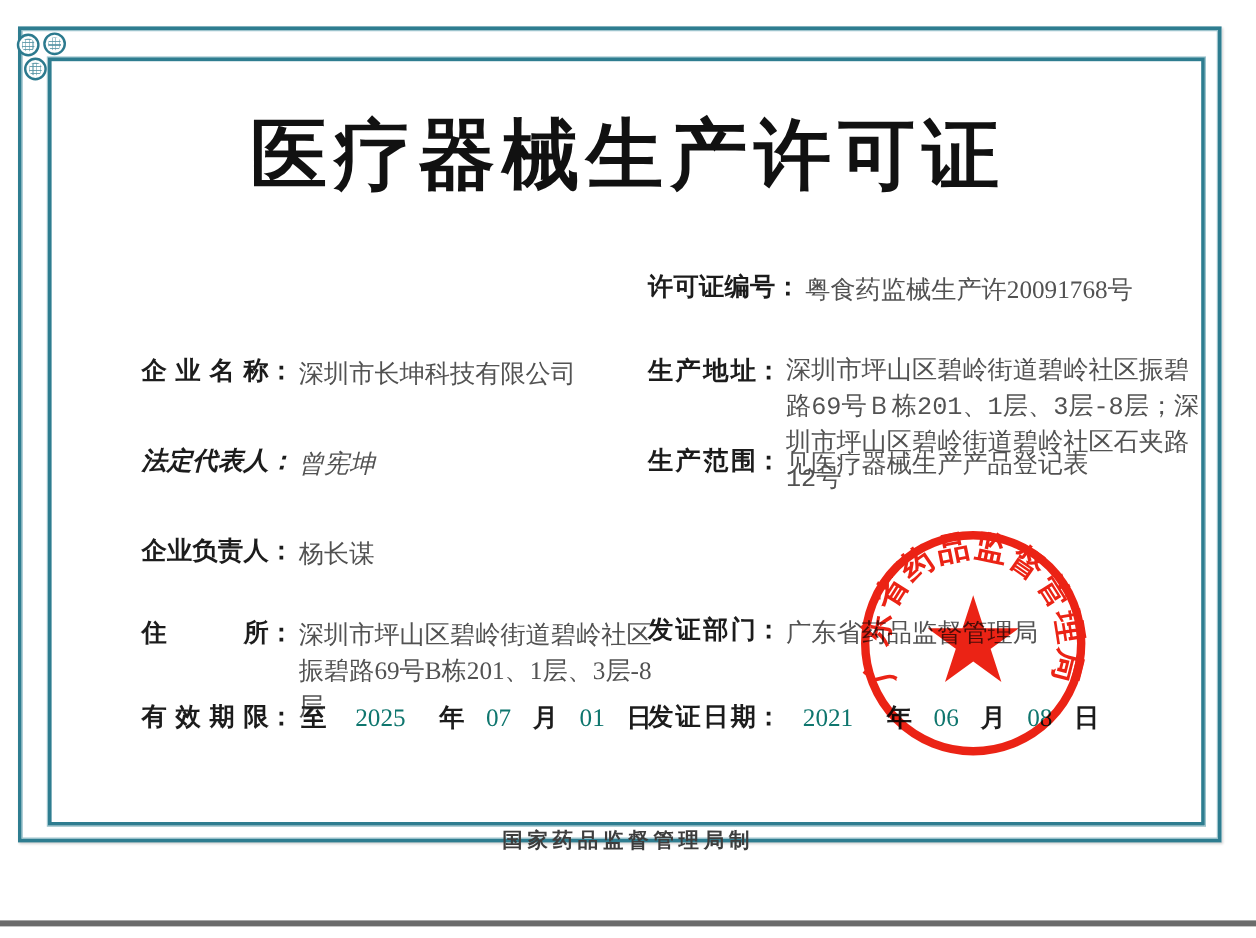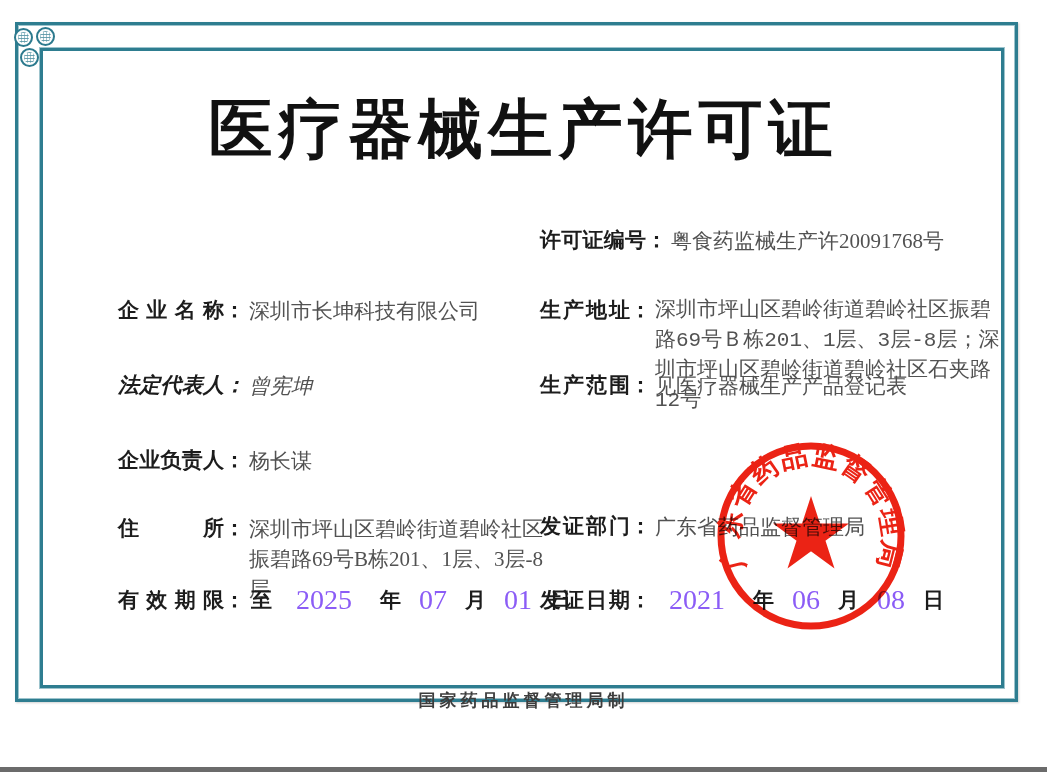--- a/index.html
+++ b/index.html
@@ -37,21 +37,21 @@
   .lbl.w4{width:90px;}
   .colon{font-weight:bold;color:#1c1c1c;font-size:21px;line-height:28px;flex:0 0 auto;margin-right:4px;}
   .val{font-family:"Liberation Serif","DejaVu Serif",serif;color:#525252;
       font-size:21px;line-height:30px;}
   .val.wrap-l{width:312px;}
   .val.wrap-r{width:352px;font-family:Liberation Mono, monospace;}
 
   
   .drow{position:absolute;display:flex;align-items:center;}
   .drow .u{font-weight:bold;color:#1c1c1c;font-size:21px;margin:0 10px;}
-  .drow .num{font-family:"Liberation Serif","DejaVu Serif",serif;color:#8b5cf6;font-size:28px;margin:0 8px;}
+  .drow .num{font-family:"Liberation Serif","DejaVu Serif",serif;color:#0f766e;font-size:21px;margin:0 8px;}
   .drow .num.yr{margin:0 18px 0 14px;}
 
   
   .seal{position:absolute;left:700px;top:425px;width:222px;height:222px;
       mix-blend-mode:multiply;opacity:.95;z-index:6;}
 
   
   .footer{position:absolute;left:0;top:689px;width:1047px;text-align:center;
       font-size:17px;letter-spacing:4px;color:#3d3d3d;font-weight:bold;}
   .bottom-bar{position:absolute;left:0;top:767px;width:1047px;height:5px;background:#6b6b6b;}

